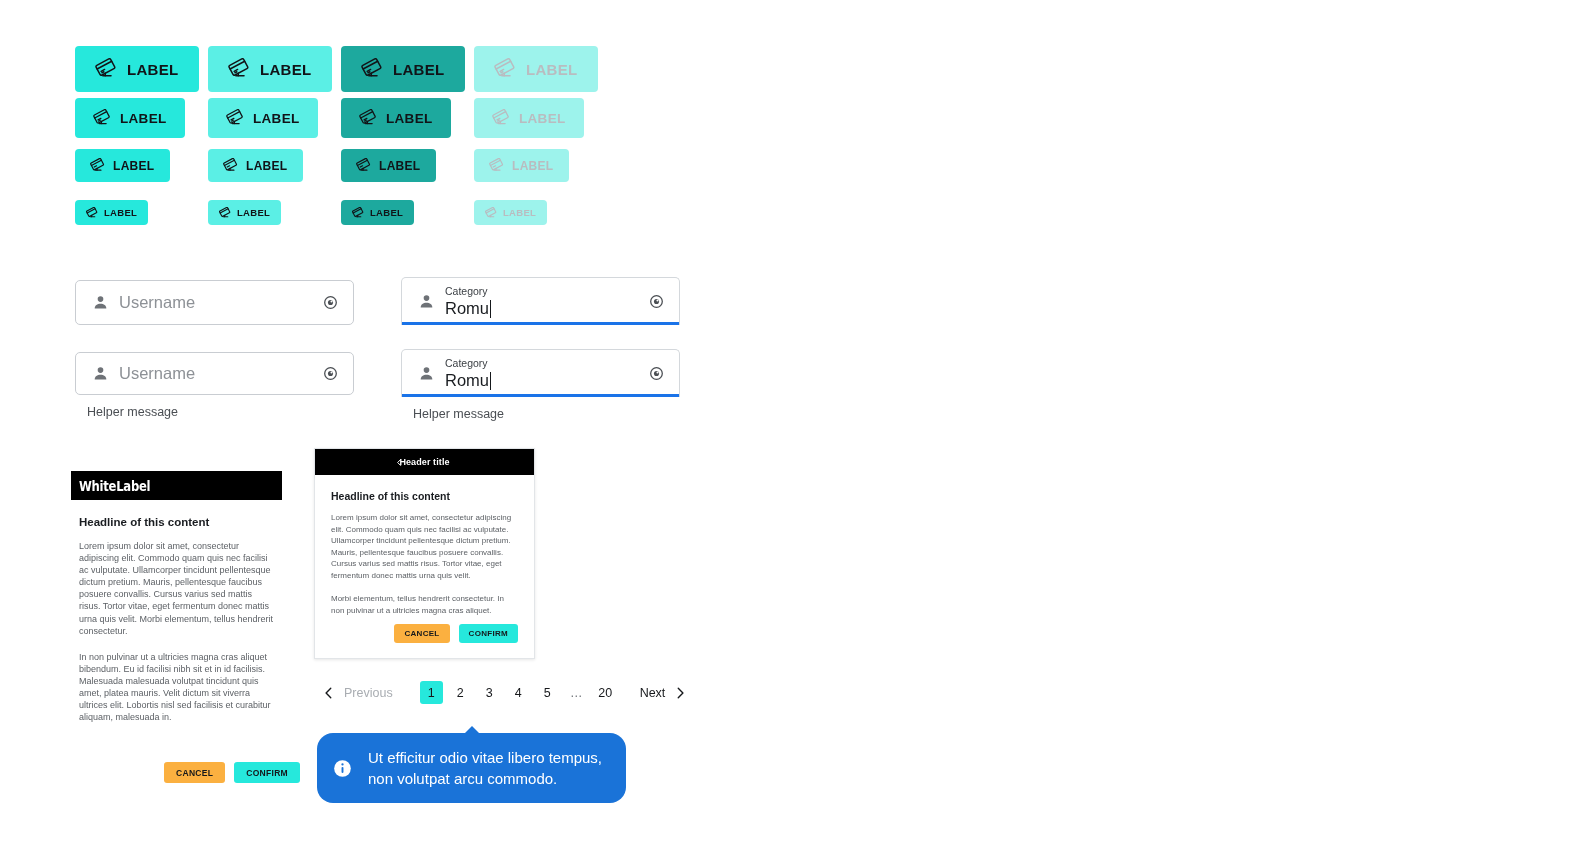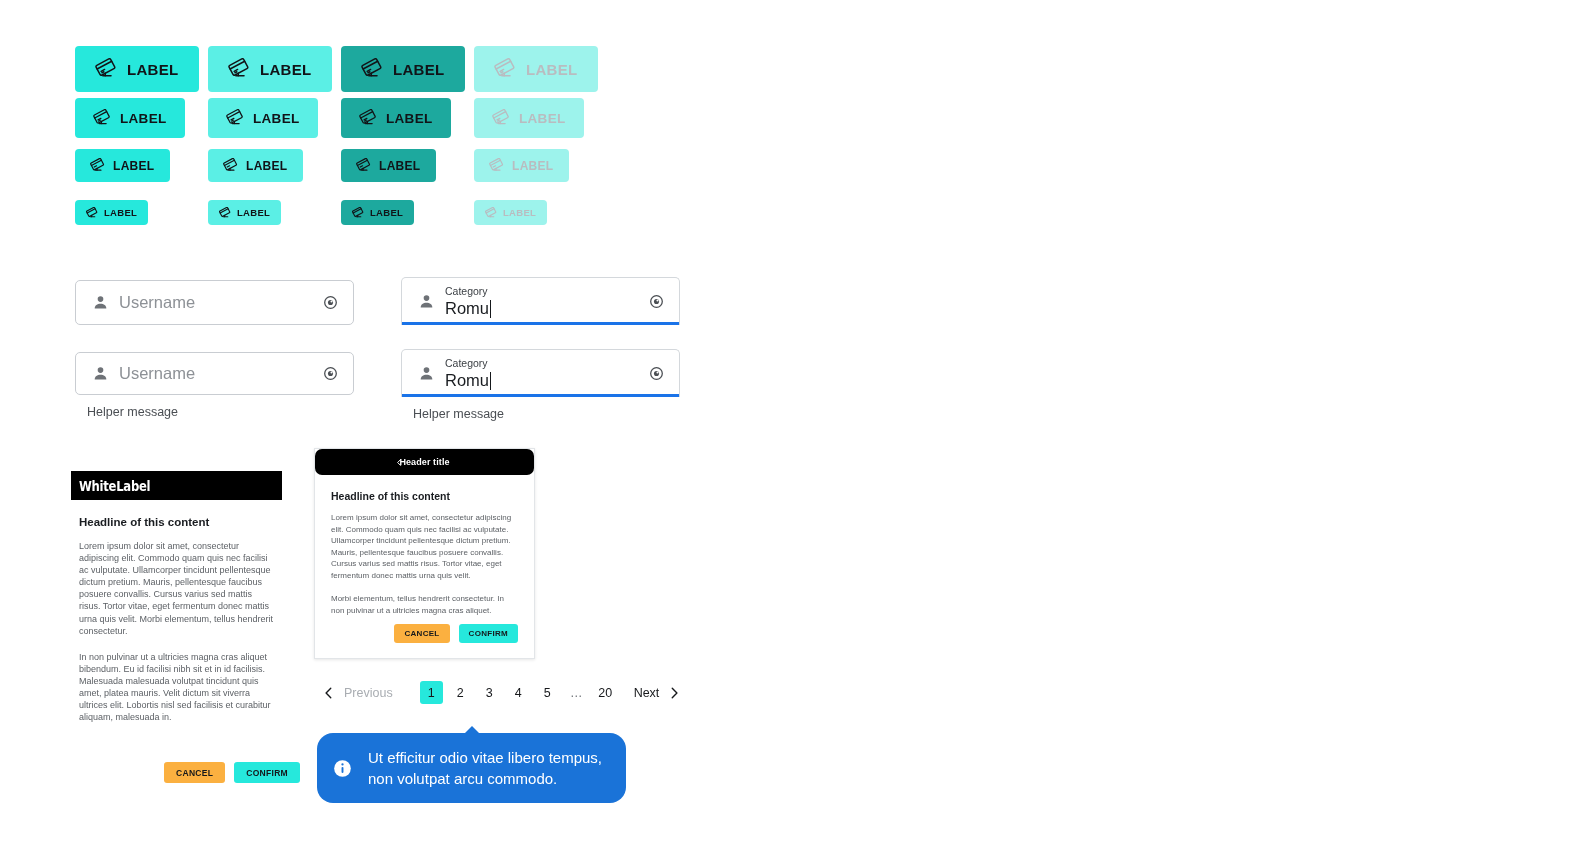--- a/index.html
+++ b/index.html
@@ -150,21 +150,20 @@
     border: 1px solid #e2e5e8;
     box-shadow: 0 1px 3px rgba(0,0,0,0.10);
   }
   .modal-bar {
     background: #000;
     height: 26px;
     display: flex;
     align-items: center;
     justify-content: center;
     position: relative;
-    border-radius: 7px;
   }
   .modal-back {
     position: absolute;
     left: 80px;
     display: flex; align-items: center;
     cursor: pointer;
   }
   .modal-title {
     color: #fff;
     font-size: 9px;
@@ -231,21 +230,21 @@
   .pg-arrow { display: flex; align-items: center; cursor: pointer; padding: 0 4px; }
   .pg-prev-lbl {
     color: #a9adb2;
     font-size: 12.5px;
     margin: 0 24px 0 4px;
     cursor: default;
   }
   .pg-next-lbl {
     color: #17191c;
     font-size: 12.5px;
-    margin: 0 4px 0 14px;
+    margin: 0 4px 0 20px;
     cursor: pointer;
   }
   .pg-num {
     min-width: 23px;
     height: 23px;
     display: inline-flex;
     align-items: center;
     justify-content: center;
     font-size: 12.5px;
     color: #17191c;

